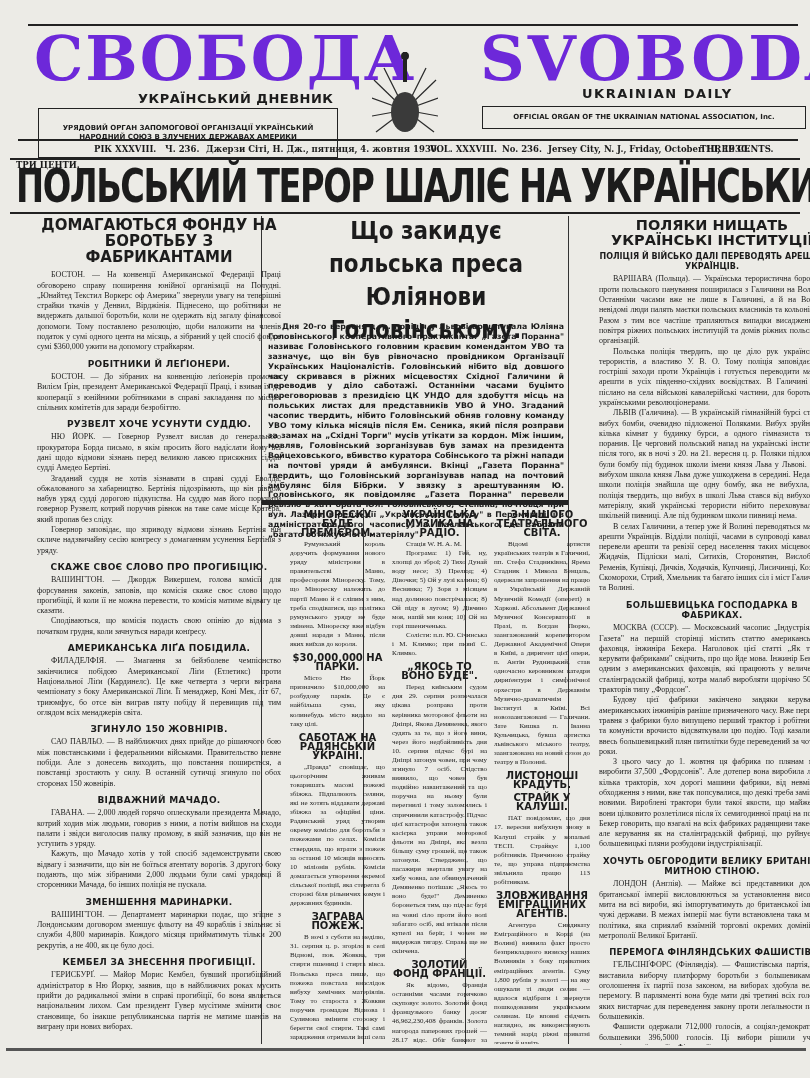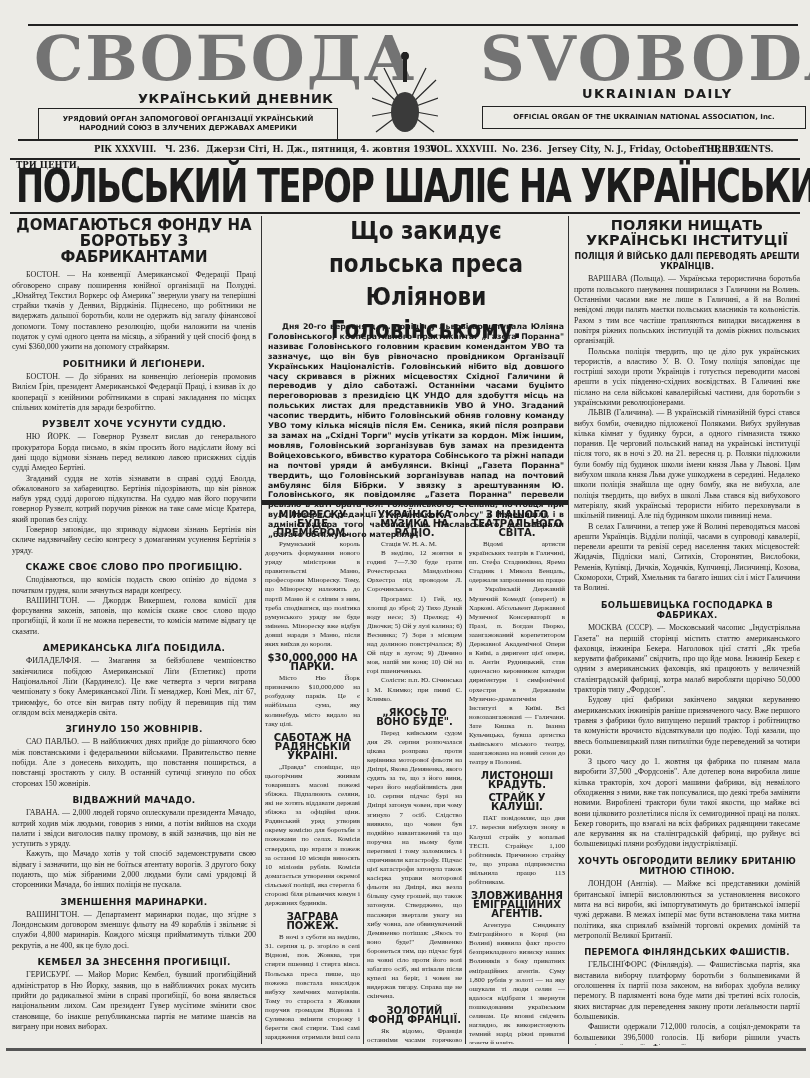--- a/index.html
+++ b/index.html
@@ -6,35 +6,35 @@
   body {
     width: 810px; height: 1078px; overflow: hidden;
     background: #e9e7e2;
     font-family: "Liberation Serif", "DejaVu Serif", serif;
     color: #1c1c1c;
   }
   .page { position: relative; width: 810px; height: 1078px; background: #ecebe6; }
   .rule { position: absolute; background: #222; }
   .masthead-cyr, .masthead-lat {
     position: absolute; top: 28px; font-family: "DejaVu Serif", serif; font-weight: bold;
-    font-size: 62px; letter-spacing: 2px; color: #737373; line-height: 1;
+    font-size: 62px; letter-spacing: 2px; color: #6d28d9; line-height: 1;
   }
   .masthead-cyr { left: 34px; }
   .masthead-lat { left: 480px; letter-spacing: 3px; }
   .sub-title { position: absolute; font-size: 13px; font-weight: bold; letter-spacing: 0.5px; font-family: "DejaVu Sans", sans-serif; }
-  .org-box { position: absolute; border: 1.5px solid #222; font-size: 7px; font-weight: bold; text-align: center; line-height: 9px; padding: 6px 4px; font-family: "DejaVu Sans", sans-serif; }
+  .org-box { position: absolute; border: 1.5px solid #222; font-size: 7px; font-weight: bold; text-align: center; line-height: 9px; padding: 15px 4px; font-family: "DejaVu Sans", sans-serif; }
   .emblem { position: absolute; left: 372px; top: 50px; width: 66px; height: 90px; }
   .dateline { position: absolute; top: 142px; height: 14px; width: 810px; font-size: 8.5px; font-weight: bold; font-family: "DejaVu Serif", serif; }
   .dateline span { position: absolute; top: 2px; white-space: nowrap; }
   .headline {
     position: absolute; left: 16px; top: 162px; width: 782px; height: 48px;
     font-family: "DejaVu Sans", sans-serif; font-weight: bold; font-size: 46px; line-height: 48px;
     letter-spacing: -2px; transform: scaleX(0.73); transform-origin: left top; white-space: nowrap;
   }
-  .col { position: absolute; font-size: 8px; line-height: 10.3px; text-align: justify; overflow: hidden; }
+  .col { position: absolute; font-size: 8px; line-height: 10.3px; text-align: justify; overflow: hidden; margin-left: 25px; }
   .col p { margin: 0; text-indent: 14px; }
   .h2 { font-family: "DejaVu Sans", sans-serif; font-weight: bold; text-align: center; line-height: 1.05; }
   .h3 { font-family: "DejaVu Sans", sans-serif; font-weight: bold; text-align: center; font-size: 9px; margin: 6px 0 3px; letter-spacing: 0.3px; }
   .h4 { font-family: "DejaVu Sans", sans-serif; font-weight: bold; text-align: center; font-size: 10px; margin: 4px 0 3px; line-height: 9px; }
   .vline { position: absolute; width: 1px; background: #333; }
   .center-head { position: absolute; left: 290px; top: 214px; width: 272px; text-align: center; font-family: "DejaVu Sans", sans-serif; font-weight: bold; font-size: 25px; line-height: 33px; transform: scaleX(0.86); transform-origin: center top; }
   .center-body { position: absolute; left: 268px; top: 322px; width: 296px; font-size: 7.8px; line-height: 9.9px; font-weight: bold; text-align: justify; font-family: "DejaVu Sans", sans-serif; }
   .center-body p { margin: 0; text-indent: 14px; }
 </style>
 </head>
@@ -96,22 +96,22 @@
       <p>БОСТОН. — До зібраних на конвенцію леґіонерів промовив Вилієм Ґрін, президент Американської Федерації Праці, і взивав їх до кооперації з юнійними робітниками в справі закладання по місцях спільних комітетів для заради безробіттю.</p>
     </div>
     <div>
       <div class="h3">РУЗВЕЛТ ХОЧЕ УСУНУТИ СУДДЮ.</div>
       <p>НЮ ЙОРК. — Говернор Рузвелт вислав до генерального прокуратора Борда письмо, в якім просить його надіслати йому всі дані щодо відмови зізнань перед великою лавою присяжних сіддів судді Амедео Бертіні.</p>
       <p>Згаданий суддя не хотів зізнавати в справі судді Еволда, обжалованого за хабарництво. Бертінія підозрівають, що він рівнож набув уряд судді дорогою підкупства. На суддю мав його поручити говернор Рузвелт, котрий поручив рівнож на таке саме місце Кратера, який пропав без сліду.</p>
       <p>Говернор заповідає, що зприводу відмови зізнань Бертінія він скличе надзвичайну сесію конгресу з домаганням усунення Бертінія з уряду.</p>
     </div>
     <div>
       <div class="h3">СКАЖЕ СВОЄ СЛОВО ПРО ПРОГИБІЦІЮ.</div>
+      <p>ВАШИНГТОН. — Джордж Викершем, голова комісії для форсування законів, заповів, що комісія скаже своє слово щодо прогибіції, й коли її не можна перевести, то комісія матиме відвагу це сказати.</p>
       <p>Сподіваються, що комісія подасть свою опінію до відома з початком грудня, коли зачнуться наради конґресу.</p>
-      <p>ВАШИНГТОН. — Джордж Викершем, голова комісії для форсування законів, заповів, що комісія скаже своє слово щодо прогибіції, й коли її не можна перевести, то комісія матиме відвагу це сказати.</p>
     </div>
     <div>
       <div class="h3">АМЕРИКАНСЬКА ЛІҐА ПОБІДИЛА.</div>
       <p>ФИЛАДЕЛФІЯ. — Змагання за бейзболеве чемпіонство закінчилися побідою Американської Ліґи (Етлетикс) проти Національної Ліґи (Кардинелс). Це вже четверта з черги виграна чемпіонату з боку Американської Ліґи. Її менаджер, Коні Мек, літ 67, триюмфує, бо отсе він виграв пяту побіду й перевищив під тим оглядом всіх менаджерів світа.</p>
     </div>
     <div>
       <div class="h3">ЗГИНУЛО 150 ЖОВНІРІВ.</div>
       <p>САО ПАВЛЬО. — В найближчих днях прийде до рішаючого бою між повстанськими і федеральними військами. Правительство певне побіди. Але з донесень виходить, що повстання поширється, а повстанці зростають у силу. В останній сутичці згинуло по обох сторонах 150 жовнірів.</p>
     </div>
     <div>
@@ -146,21 +146,20 @@
     <div class="h4">САБОТАЖ НА РАДЯНСЬКІЙ УКРАЇНІ.</div>
     <p>„Правда" сповіщає, що цьогорічним жнивам товаришать масові пожежі збіжжа. Підпалюють селяни, які не хотять віддавати державі збіжжа за офіційні ціни. Радянський уряд утворив окрему комісію для боротьби з пожежами по селах. Комісія ствердила, що втрати з пожеж за останні 10 місяців виносять 10 міліонів рублів. Комісія домагається утворення окремої сільської поліції, яка стерегла б сторожі біля рільничих комун і державних будинків.</p>
     <div class="h4">ЗАГРАВА ПОЖЕЖ.</div>
     <p>В ночі з суботи на неділю, 31. серпня ц. р. згоріло в селі Віднові, пов. Жовква, три стирти пшениці і стирта вівса. Польська преса пише, що пожежа повстала внаслідок вибуху хемічних матеріялів. Тому то староста з Жовкви поручив громадам Віднова і Сулимова змінити сторожу і берегти свої стирти. Такі самі зарядження отримали інші села жовківського повіту.</p>
     <p>В ночі в неділю 31. серпня згоріло дві стирти збіжа в Поториці в фільварку гр. Володимира Дідушицького. Школа виносить 6,000 зол. Польська преса зачисляє ці пожежі на рахунок У. В. О.</p>
   </div>
 
   <div class="col" style="left:367px;top:506px;width:95px;height:538px;font-size:7px;line-height:9.1px;">
     <div class="h4">УКРАЇНСЬКА МУЗИКА НА РАДІО.</div>
     <p>Стація W. H. A. M.</p>
-    <p>В неділю, 12 жовтня в годині 7—7.30 буде грати Рочестерська Мандолінова Орхестра під проводом Л. Сорочинського.</p>
     <p>Програма: 1) Гей, ну, хлопці до зброї; 2) Тихо Дунай воду несе; 3) Прелюд; 4) Дівочки; 5) Ой у лузі калина; 6) Веснянка; 7) Зоря з місяцем над долиною повстрічалася; 8) Ой піду в лугом; 9) Дівчино моя, напій ми коня; 10) Ой на горі пшениченька.</p>
     <p>Солісти: п.п. Ю. Січинська і М. Климко; при пиянї С. Климко.</p>
     <div class="h4">„ЯКОСЬ ТО ВОНО БУДЕ".</div>
     <p>Перед київським судом дня 29. серпня розпочалася цікава розправа проти керівника моторової фльоти на Дніпрі, Якова Демяненка, якого судять за те, що з його вини, через його недбайливість дня 10. серпня підчас бурі на Дніпрі затонув човен, при чому згинуло 7 осіб. Слідство виявило, що човен був подвійно навантажений та що поручна на ньому були перегнилі і тому заломились і спричинили катастрофу. Підчас цієї катастрофи затонула також касієрка управи моторової фльоти на Дніпрі, яка везла більшу суму грошей, що також затонули. Стверджено, що пасажири звертали увагу на хибу човна, але обвинувачений Демяненко потішав: „Якось то воно буде!" Демяненко боронеться тим, що підчас бурі на човні сіло проти його волі забагато осіб, які втікали після купелі на беріг, і човен не видержав тягару. Справа ще не скінчена.</p>
     <div class="h4">ЗОЛОТИЙ ФОНД ФРАНЦІЇ.</div>
     <p>Як відомо, Франція останніми часами горячково скуповує золото. Золотий фонд французького банку досяг 46,962,230,408 франків. Золота нагорода паперових грошей — 28.17 відс. Обіг банкнот за останній тиждень зменшився на 290 міліонів франків.</p>
   </div>
 
   <div class="col" style="left:469px;top:506px;width:96px;height:538px;font-size:7px;line-height:9.1px;">
     <div class="h4">З НАШОГО ТЕАТРАЛЬНОГО СВІТА.</div>

